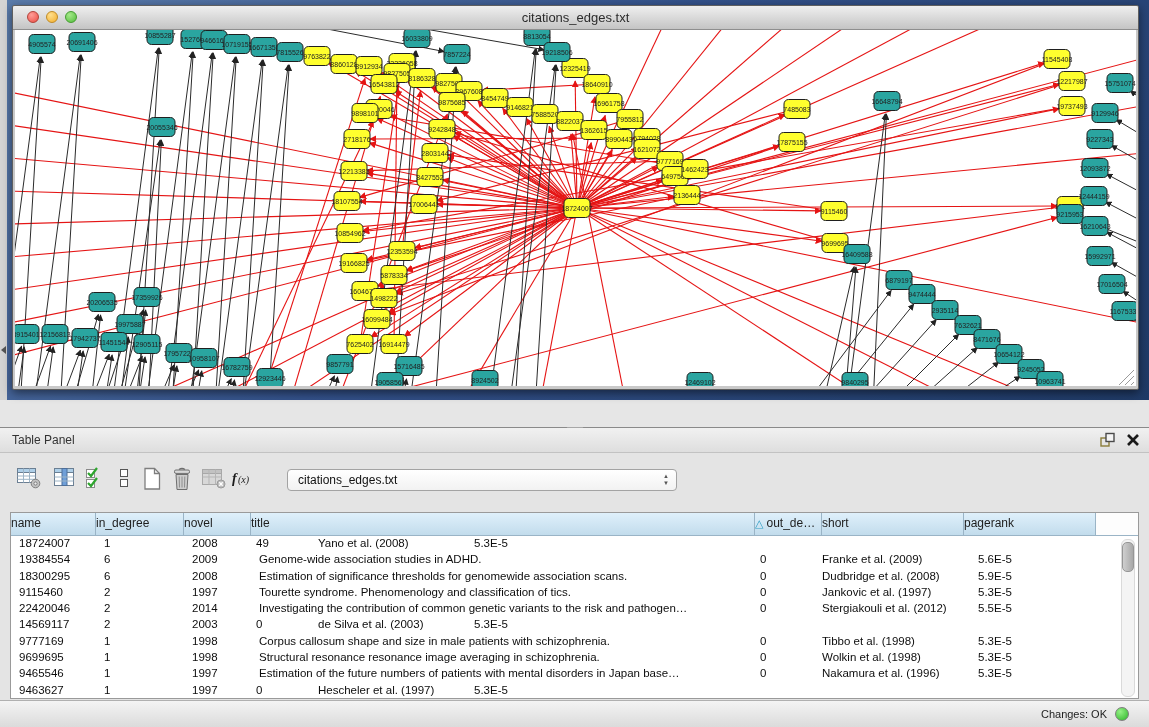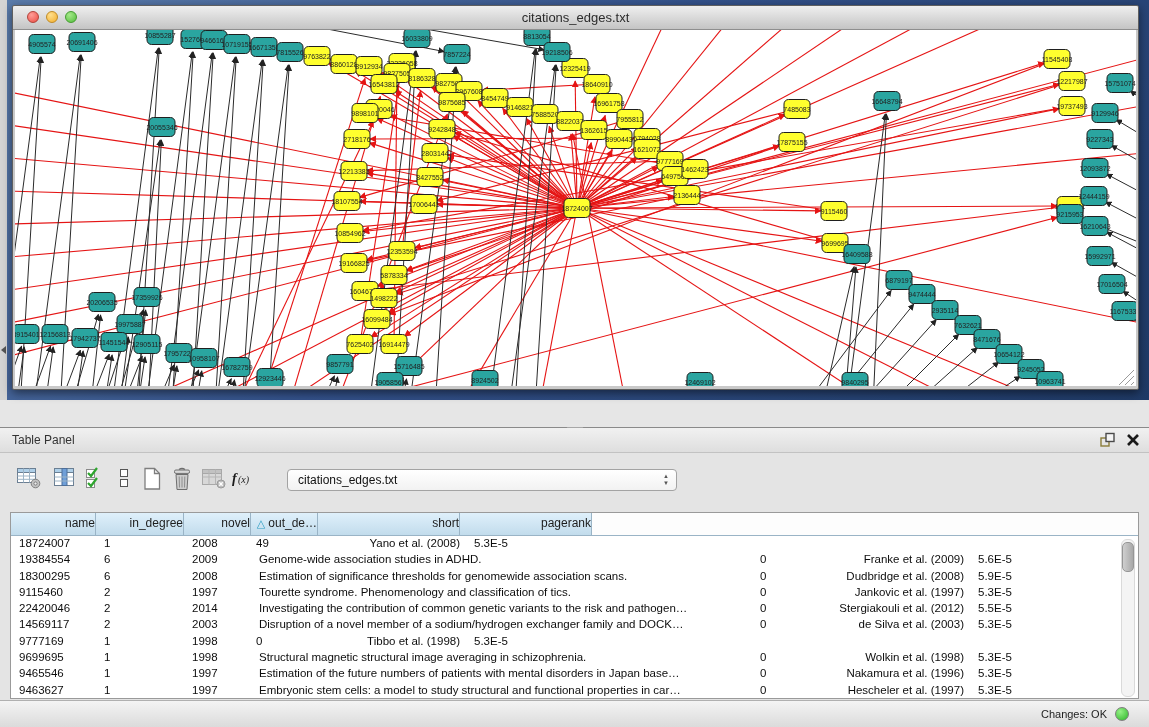--- a/index.html
+++ b/index.html
@@ -35,30 +35,30 @@
   .close-btn{position:absolute;right:8px;top:3px;width:16px;height:17px;}
   .toolbar{position:absolute;left:0;top:36px;width:100%;height:36px;}
   .ibtn{position:absolute;top:2px;width:28px;height:26px;}
   .ib1{left:16px}.ib2{left:52px}.ib3{left:84px}.ib4{left:116px}.ib5{left:140px}.ib6{left:170px}.ib7{left:200px}.ib8{left:230px}
   .combo{position:absolute;left:287px;top:5px;width:390px;height:22px;background:linear-gradient(#ffffff,#f2f2f2);
       border:1px solid #a3a3a3;border-radius:4px;box-sizing:border-box;font-size:12px;color:#111;line-height:20px;padding-left:10px;}
   .combo .stepper{position:absolute;right:7px;top:3px;font-size:6px;line-height:7px;color:#555;text-align:center;}
 
   .tablebox{position:absolute;left:10px;top:84px;width:1129px;height:187px;background:#fff;border:1px solid #9a9a9a;box-sizing:border-box;overflow:hidden;}
   .thead{display:flex;height:22px;background:linear-gradient(#dff0fb,#c2dcec);border-bottom:1px solid #9ab4c6;}
-  .th{border-right:1px solid #9ab4c6;text-align:right;font-size:12px;line-height:21px;color:#1d1d1d;box-sizing:border-box;white-space:nowrap;overflow:hidden;flex:none;}
+  .th{border-right:1px solid #9ab4c6;text-align:left;font-size:12px;line-height:21px;color:#1d1d1d;box-sizing:border-box;white-space:nowrap;overflow:hidden;flex:none;}
   .th.fill{flex:1;border-right:none;background:#fdfdfd;}
   .sortglyph{color:#2f9ec4;margin-right:3px;font-size:11px;}
   .c0{width:85px}.c1{width:88px}.c2{width:67px}.c3{width:504px}.c4{width:67px}.c5{width:142px}.c6{width:132px}
   .tbody{position:absolute;left:0;top:22px;right:0;bottom:0;}
   .tr{display:flex;height:16.3px;font-size:11.5px;line-height:16.3px;color:#0d0d0d;white-space:nowrap;}
   .td{box-sizing:border-box;overflow:hidden;flex:none;}
   .td.c0,.td.c1,.td.c2,.td.c3{padding-left:8px;}
   .td.c4{padding-left:5px;}
-  .td.c5{text-align:right;}
+  .td.c5{text-align:left;}
   .td.c6{padding-left:14px;}
   .vscroll{position:absolute;right:3px;top:26px;width:12px;height:156px;background:#f4f4f4;border:1px solid #dadada;border-radius:6px;}
   .vthumb{position:absolute;left:0px;top:2px;width:10px;height:28px;border-radius:5px;background:linear-gradient(90deg,#cfcfcf,#a8a8a8);border:1px solid #969696;}
 
   .tabs{position:absolute;left:0;top:276px;width:100%;display:flex;justify-content:center;}
   .tab{height:20px;line-height:20px;font-size:13px;padding:0 14px;background:linear-gradient(#ffffff,#eaeaea);
       border:1px solid #a8a8a8;border-left:none;color:#111;}
   .tab.active{background:linear-gradient(#909090,#6e6e6e);color:#f3f3f3;}
   .tab:first-child{border-left:1px solid #a8a8a8;border-radius:5px 0 0 5px;}
   .tab:last-child{border-radius:0 5px 5px 0;}
@@ -805,20 +805,21 @@
       <span>citations_edges.txt</span>
       <span class="stepper">▲<br>▼</span>
     </div>
   </div>
 
   <div class="tablebox">
     <div class="thead">
         <div class="th c0"><span>name</span></div>
         <div class="th c1"><span>in_degree</span></div>
         <div class="th c2"><span>novel</span></div>
+        <div class="th c3"><span>title</span></div>
         <div class="th c4"><span class="sortglyph">△</span><span>out_de…</span></div>
         <div class="th c5"><span>short</span></div>
         <div class="th c6"><span>pagerank</span></div>
         <div class="th fill"></div>
       </div>
     <div class="tbody">
         <div class="tr">
           <div class="td c0">18724007</div>
           <div class="td c1">1</div>
           <div class="td c2">2008</div>
@@ -859,56 +860,55 @@
           <div class="td c2">2014</div>
           <div class="td c3">Investigating the contribution of common genetic variants to the risk and pathogen…</div>
           <div class="td c4">0</div>
           <div class="td c5">Stergiakouli et al. (2012)</div>
           <div class="td c6">5.5E-5</div>
         </div>
         <div class="tr">
           <div class="td c0">14569117</div>
           <div class="td c1">2</div>
           <div class="td c2">2003</div>
-          <div class="td c3">Disruption of a novel member of a sodium/hydrogen exchanger family and DOCK…</div>
           <div class="td c4">0</div>
           <div class="td c5">de Silva et al. (2003)</div>
           <div class="td c6">5.3E-5</div>
         </div>
         <div class="tr">
           <div class="td c0">9777169</div>
           <div class="td c1">1</div>
           <div class="td c2">1998</div>
+          <div class="td c3">Corpus callosum shape and size in male patients with schizophrenia.</div>
           <div class="td c4">0</div>
           <div class="td c5">Tibbo et al. (1998)</div>
           <div class="td c6">5.3E-5</div>
         </div>
         <div class="tr">
           <div class="td c0">9699695</div>
           <div class="td c1">1</div>
           <div class="td c2">1998</div>
-          <div class="td c3">Structural magnetic structural image averaging in schizophrenia.</div>
+          <div class="td c3">Structural resonance resonance image averaging in schizophrenia.</div>
           <div class="td c4">0</div>
           <div class="td c5">Wolkin et al. (1998)</div>
           <div class="td c6">5.3E-5</div>
         </div>
         <div class="tr">
           <div class="td c0">9465546</div>
           <div class="td c1">1</div>
           <div class="td c2">1997</div>
           <div class="td c3">Estimation of the future numbers of patients with mental disorders in Japan base…</div>
           <div class="td c4">0</div>
           <div class="td c5">Nakamura et al. (1996)</div>
           <div class="td c6">5.3E-5</div>
         </div>
         <div class="tr">
           <div class="td c0">9463627</div>
           <div class="td c1">1</div>
           <div class="td c2">1997</div>
-          <div class="td c3">Embryonic stem cells: a model to study structural and functional properties in car…</div>
           <div class="td c4">0</div>
           <div class="td c5">Hescheler et al. (1997)</div>
           <div class="td c6">5.3E-5</div>
         </div>
       </div>
     <div class="vscroll">
       <div class="vthumb"></div>
     </div>
   </div>
 

